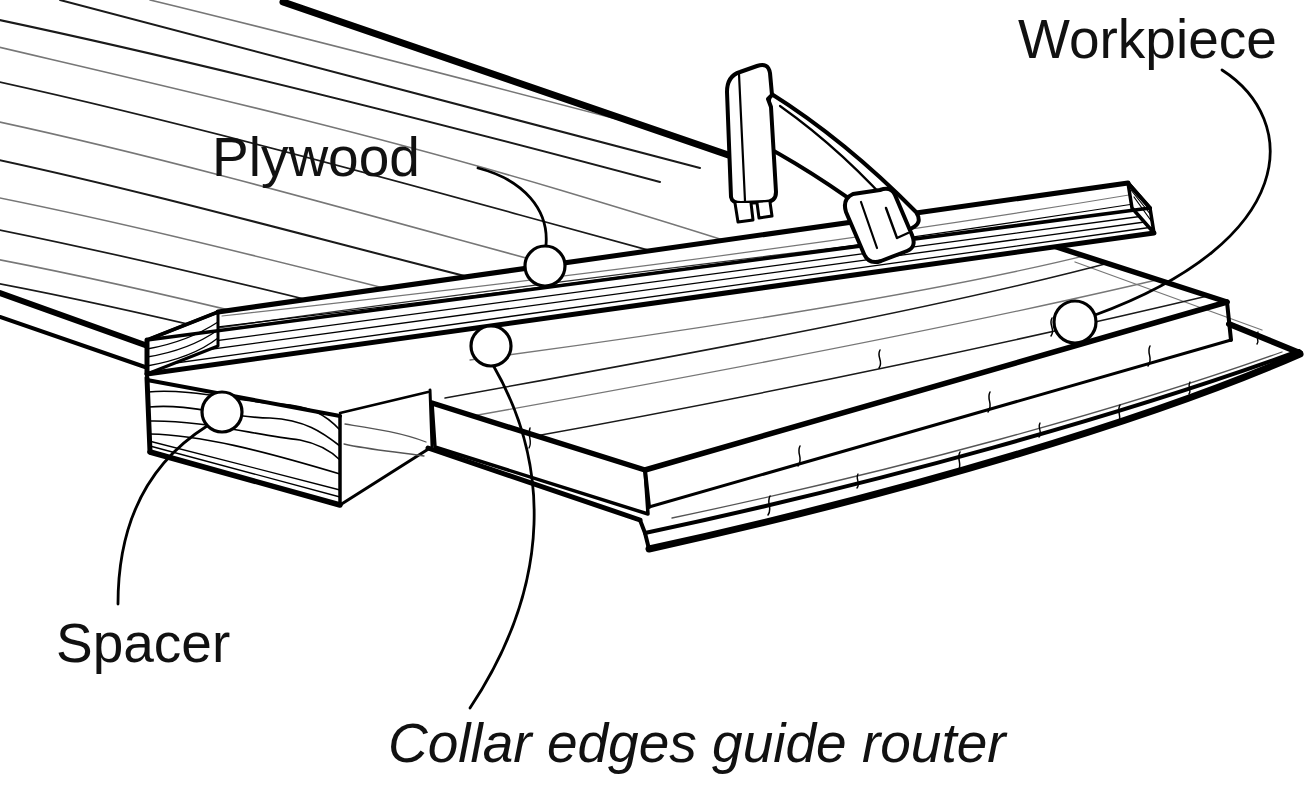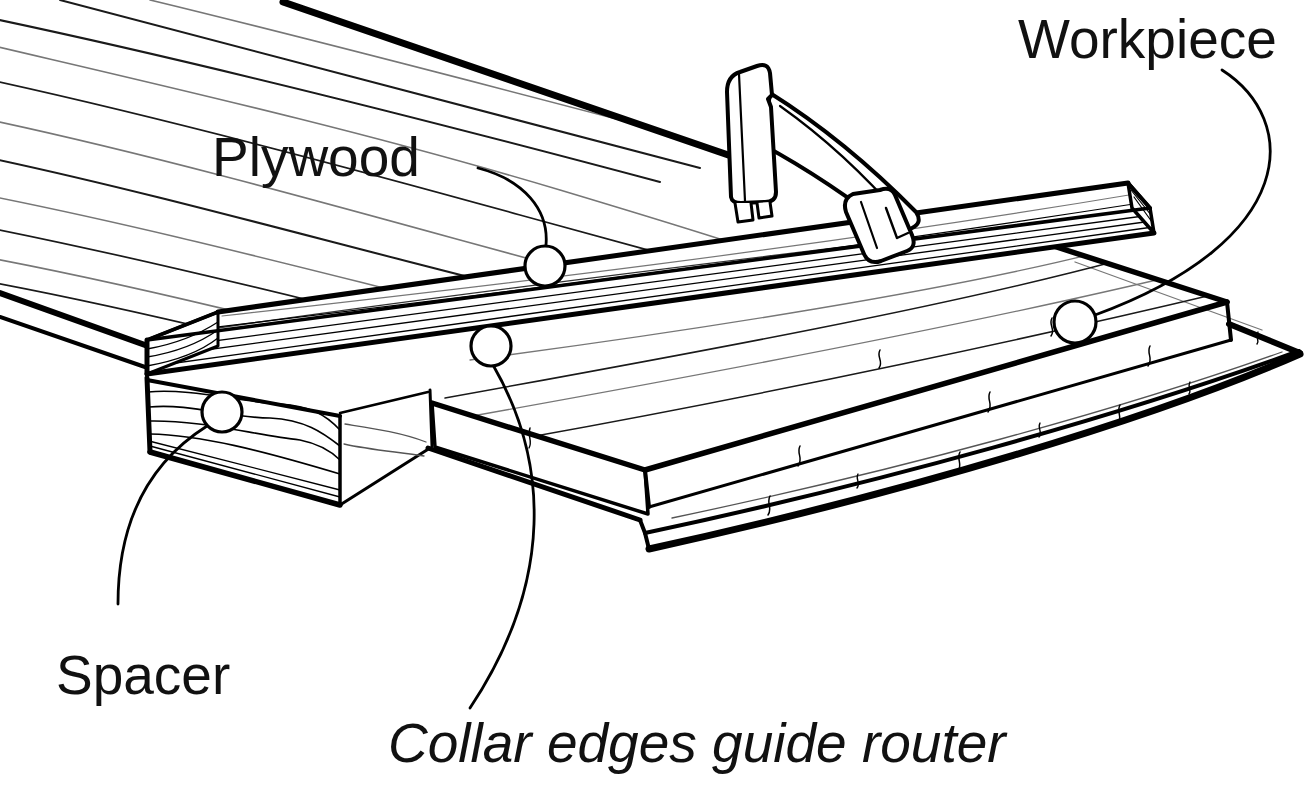--- a/index.html
+++ b/index.html
@@ -3,21 +3,21 @@
 <meta charset="utf-8">
 <style>
   html,body{margin:0;padding:0;background:#fff;}
   .stage{position:relative;width:1310px;height:786px;background:#ffffff;overflow:hidden;
          font-family:"Liberation Sans", sans-serif;}
   .stage svg{position:absolute;left:0;top:0;}
   .diagram-label{position:absolute;color:#111;font-size:55px;line-height:1;white-space:nowrap;
                  letter-spacing:0px;font-weight:400;}
   .lbl-plywood{left:212px;top:130px;}
   .lbl-workpiece{left:1018px;top:12px;}
-  .lbl-spacer{left:56px;top:648px;}
+  .lbl-spacer{left:56px;top:616px;}
   .lbl-caption{left:388px;top:716px;font-style:italic;}
 </style>
 </head>
 <body>
 
 <div class="stage">
 
 <svg width="1310" height="786" viewBox="0 0 1310 786">
   <defs>
     <clipPath id="benchClip">

